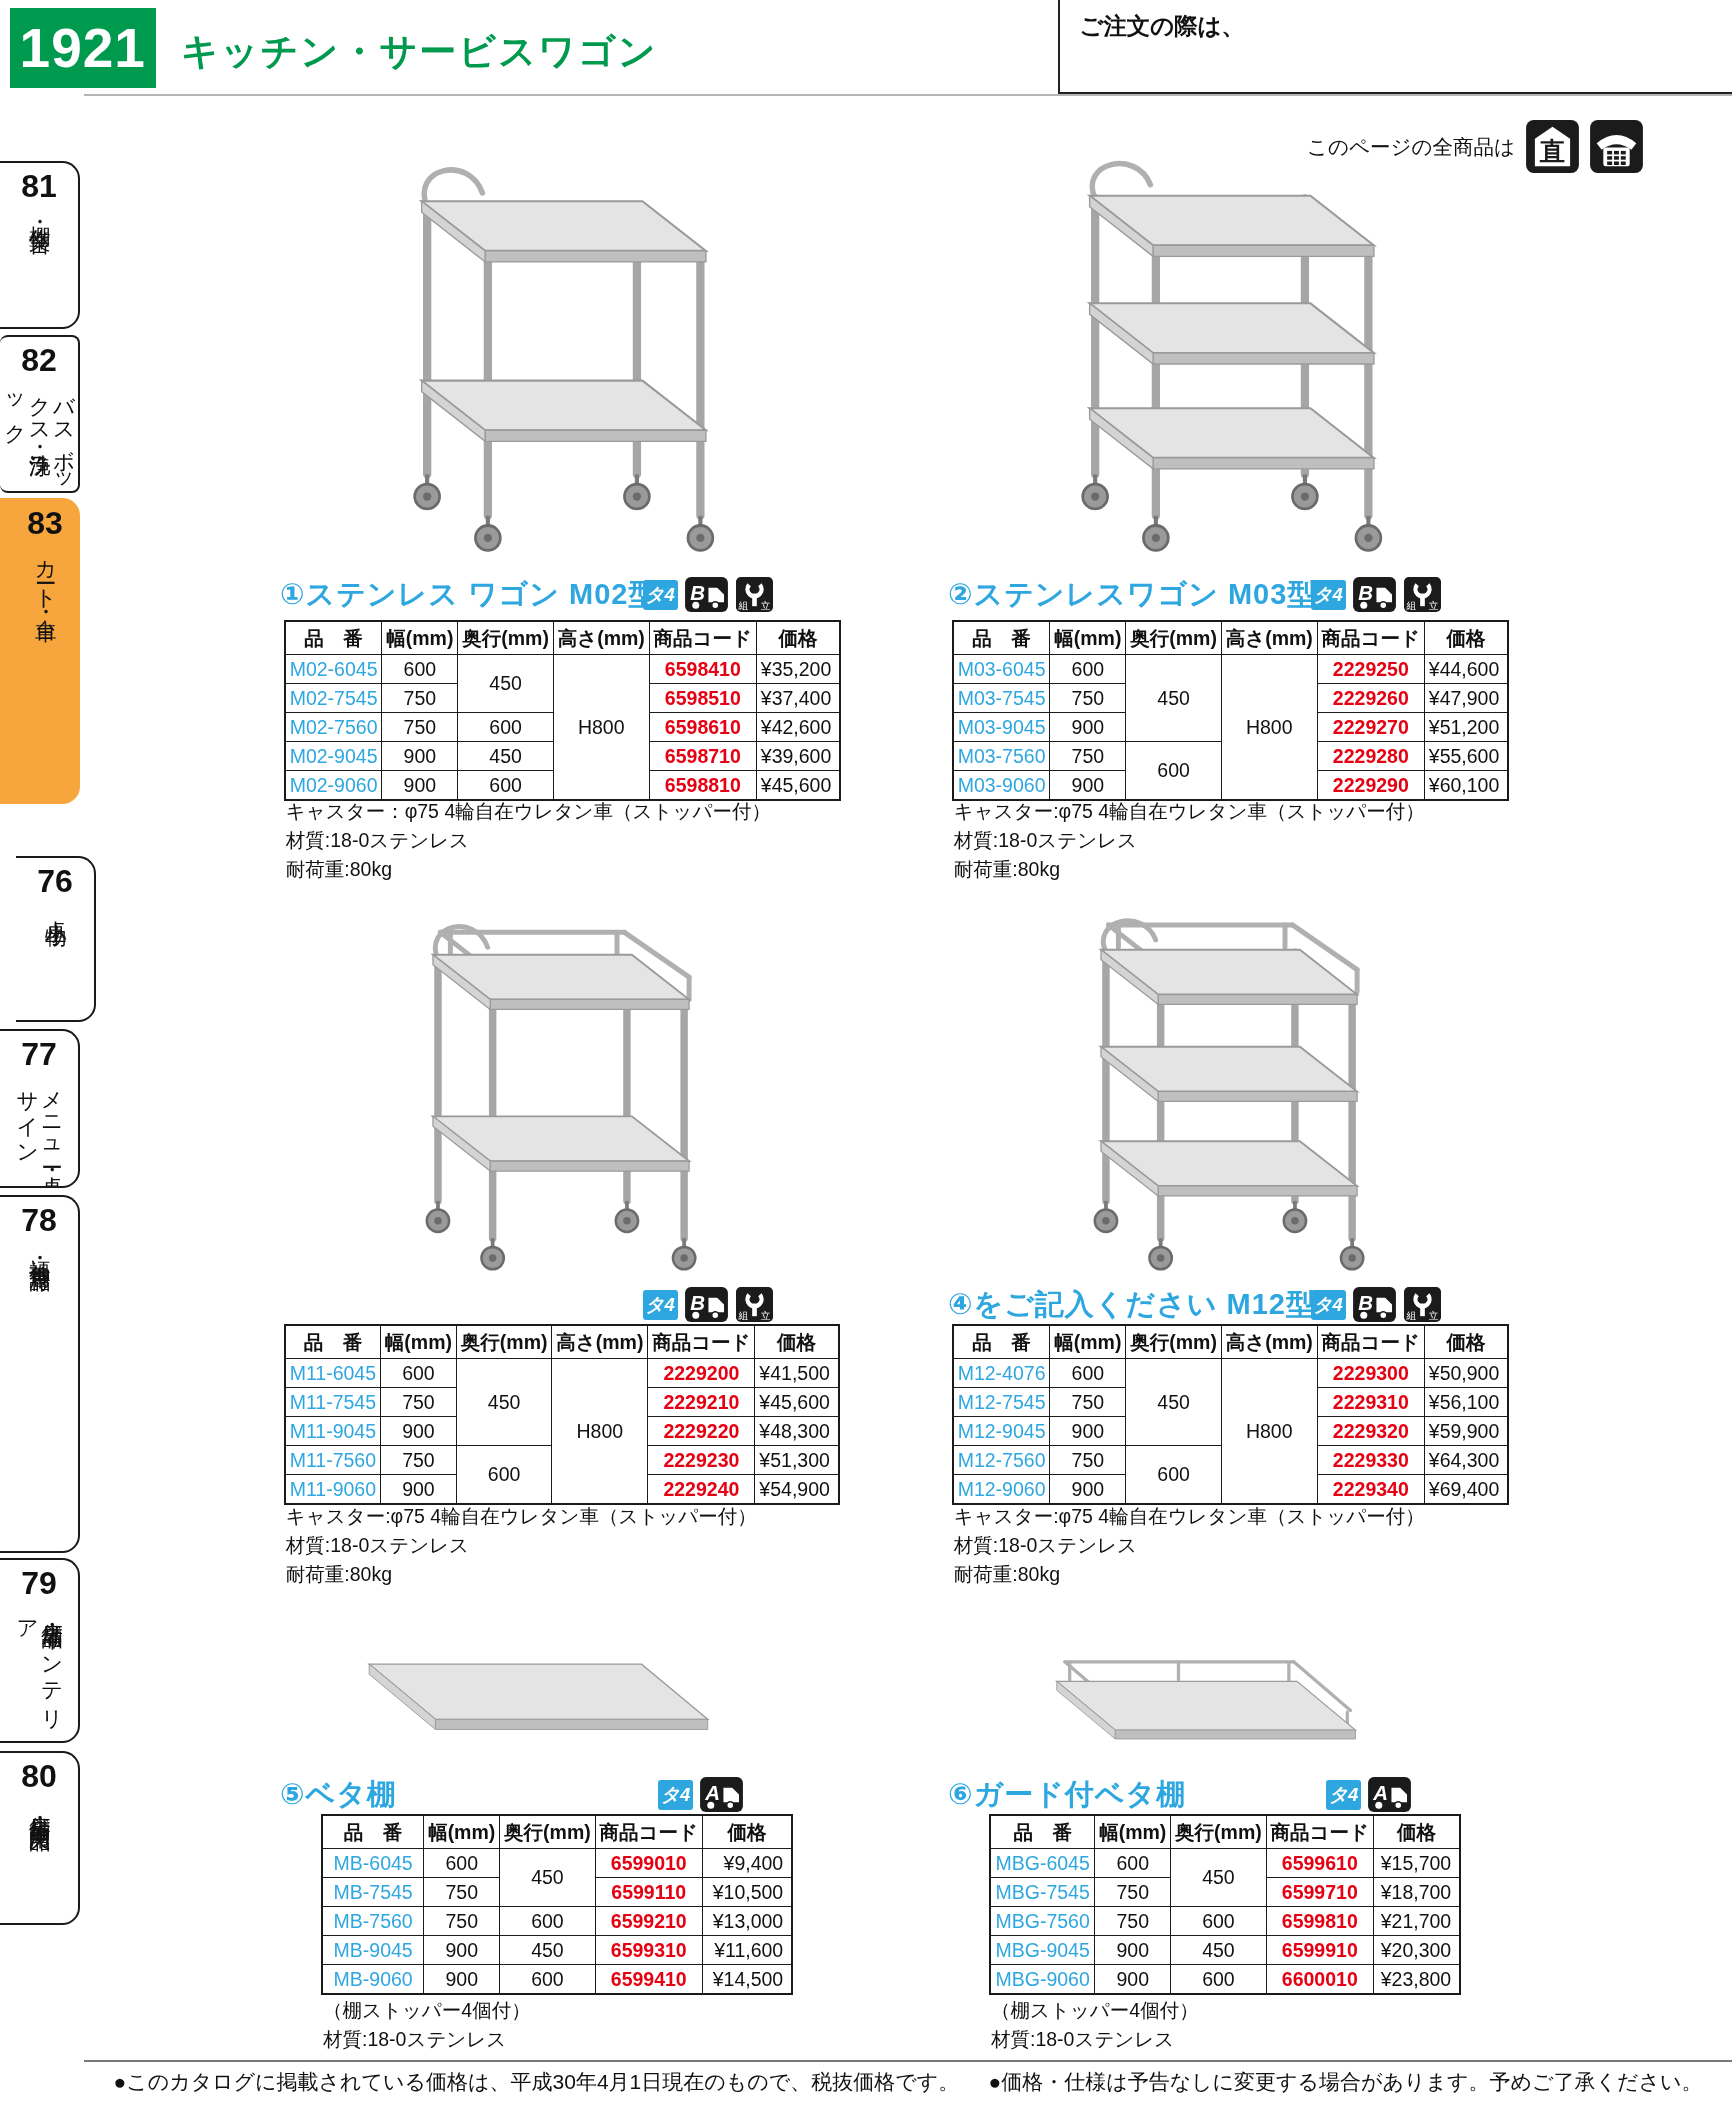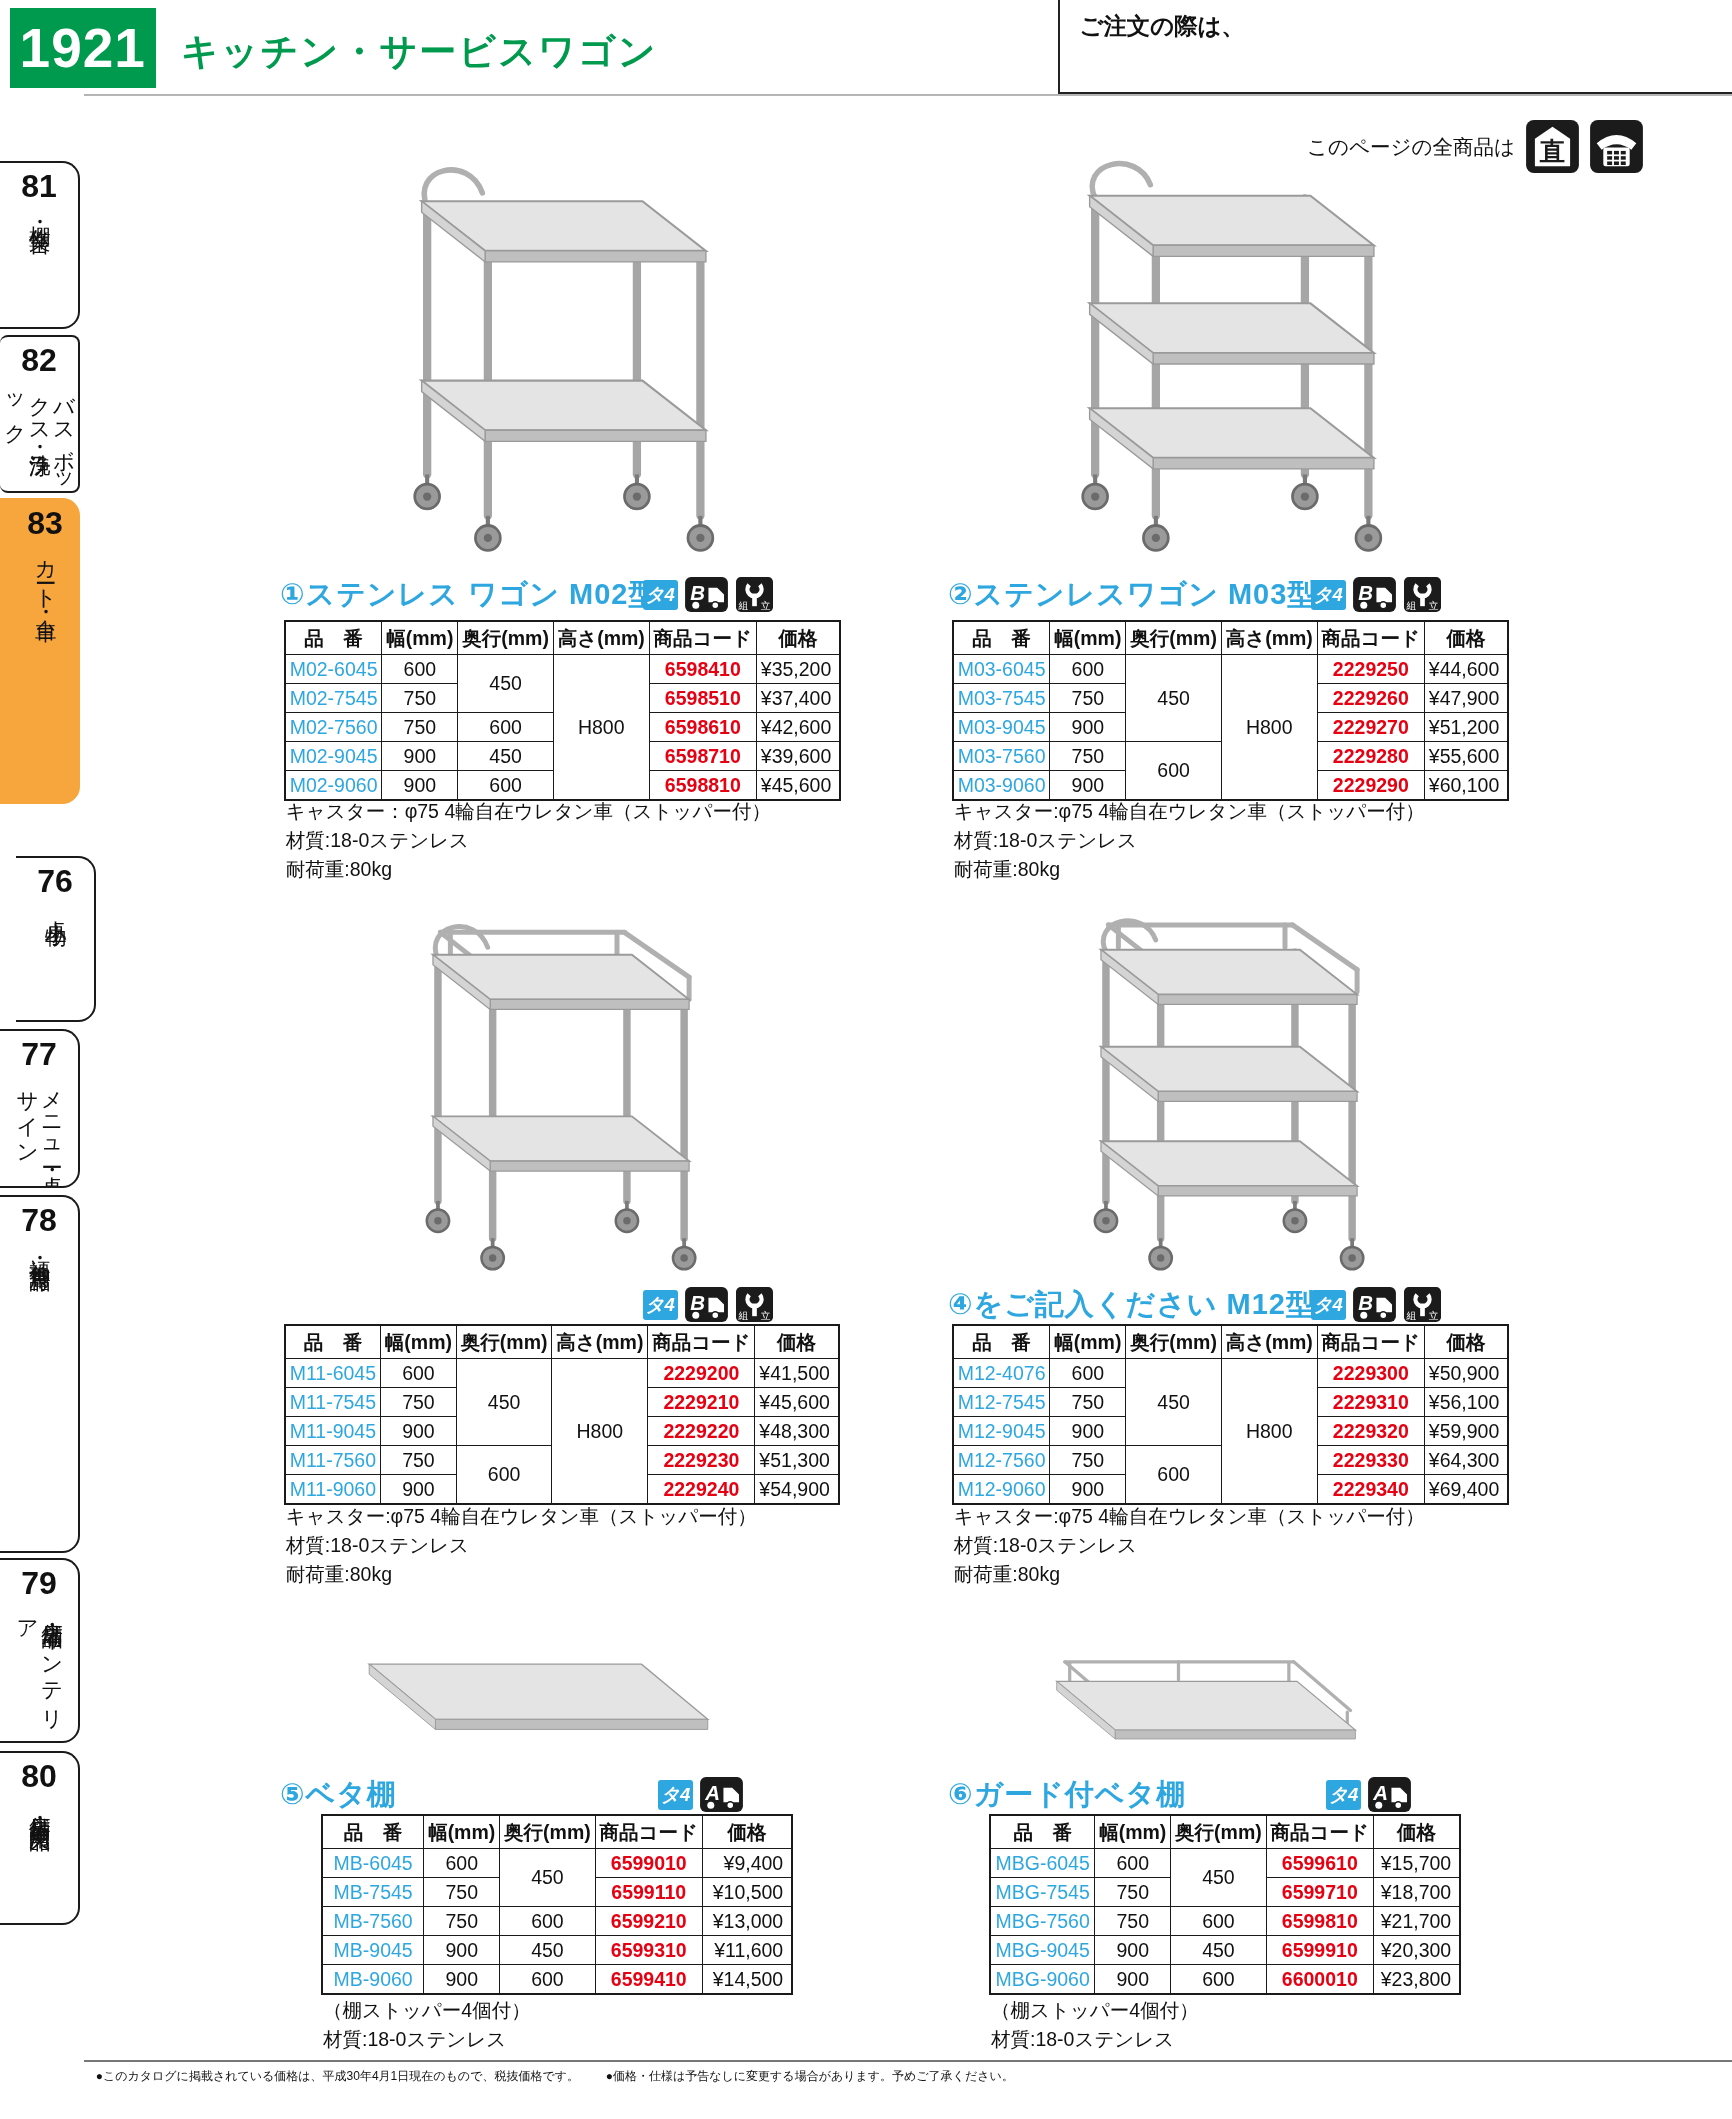--- a/index.html
+++ b/index.html
@@ -40,21 +40,21 @@
   .spec th,.spec td{border:1.5px solid #1a1a1a;text-align:center;padding:0 3.9px;font-size:19.5px;white-space:nowrap;}
   .spec th{height:32px;font-weight:bold;}
   .spec td{height:28px;}
   td.c-item{color:#2ea7e0;}
   td.c-code{color:#e60012;font-weight:bold;}
   td.c-price{text-align:right;padding-right:7.8px;}
   .p-notes{position:absolute;font-size:19.5px;line-height:29px;white-space:nowrap;}
 
   
   .footer-rule{position:absolute;left:84px;top:2060px;width:1648px;height:2px;background:#777;}
-  .page-footer{position:absolute;left:84px;top:2068px;width:1648px;text-align:left;font-size:12px;white-space:nowrap;}
+  .page-footer{position:absolute;left:84px;top:2068px;width:1648px;text-align:center;font-size:21px;white-space:nowrap;}
   .page-footer span{margin:0 11.7px;}
 
   
   .sh-top{fill:#e4e4e4;stroke:#9a9a9a;stroke-width:1.5;}
   .sh-front{fill:#bfbfbf;stroke:#9a9a9a;stroke-width:1;}
   .sh-left{fill:#d4d4d4;stroke:#9a9a9a;stroke-width:1;}
   .leg{stroke:#a6a6a6;stroke-width:6;stroke-linecap:round;}
   .rail{stroke:#b0b0b0;stroke-width:4;stroke-linecap:round;fill:none;}
   .wheel{fill:#9a9a9a;stroke:#6b6b6b;stroke-width:2;}
   .hub{fill:#6b6b6b;}

